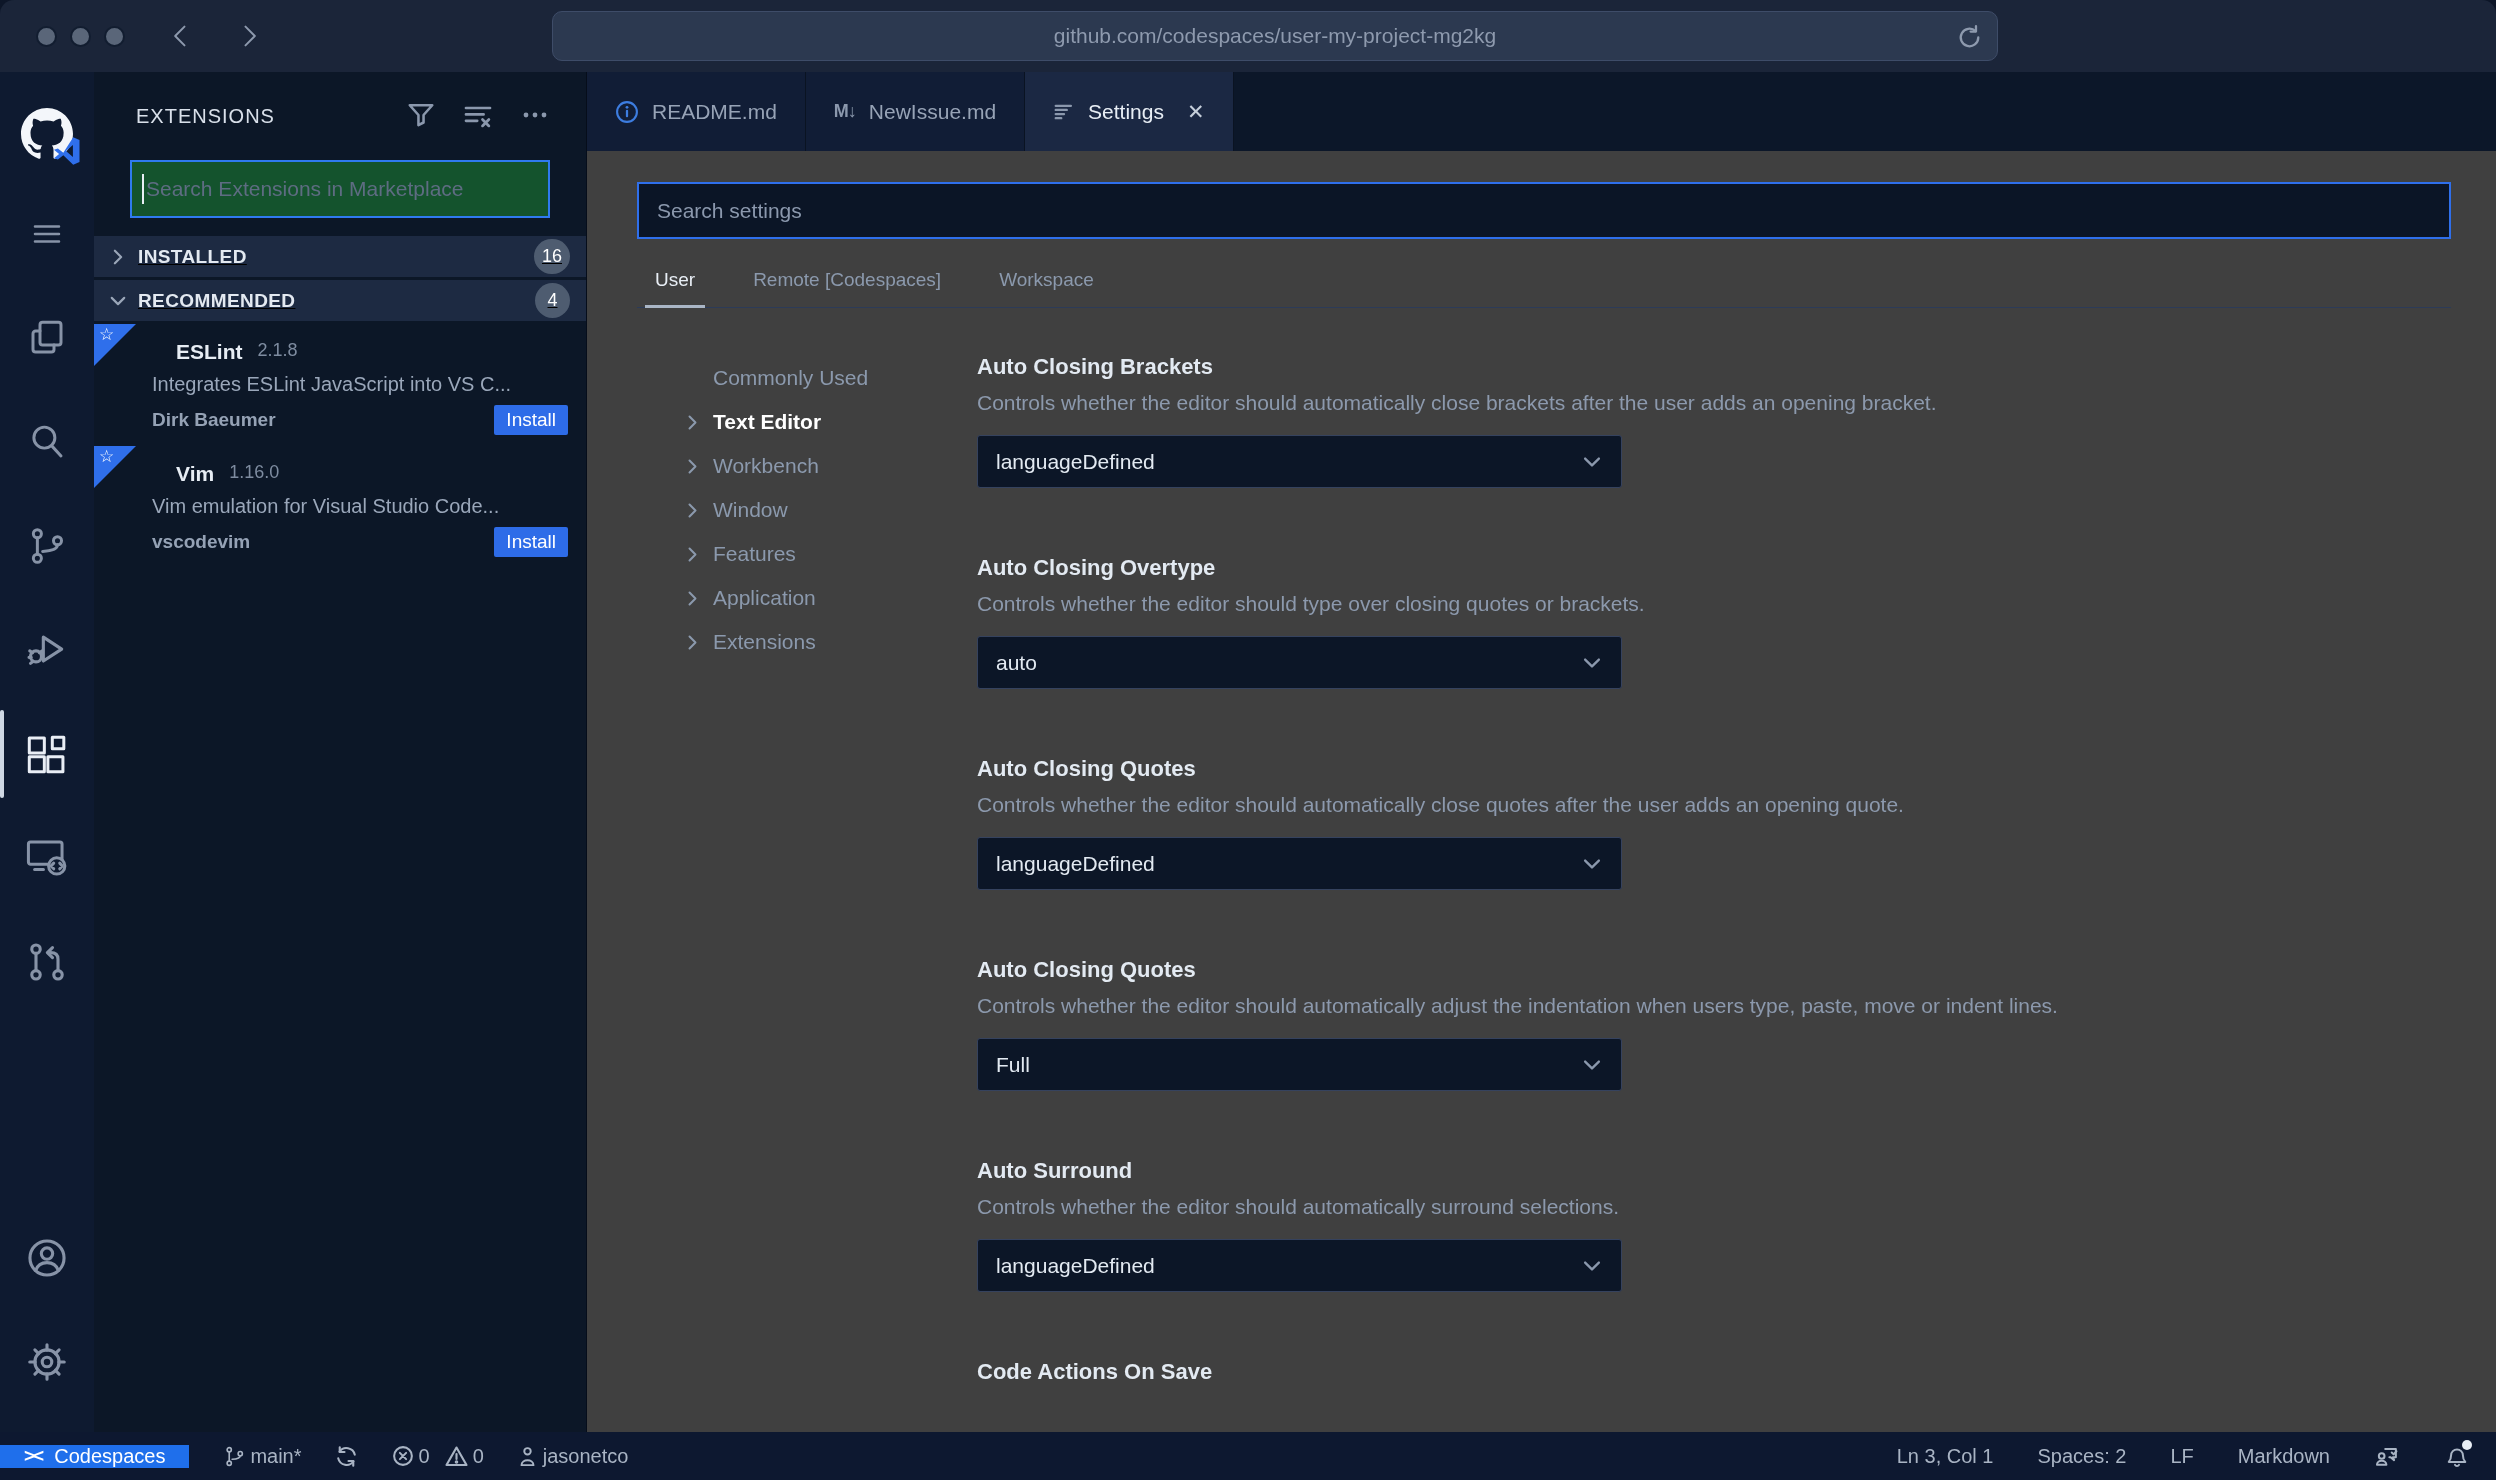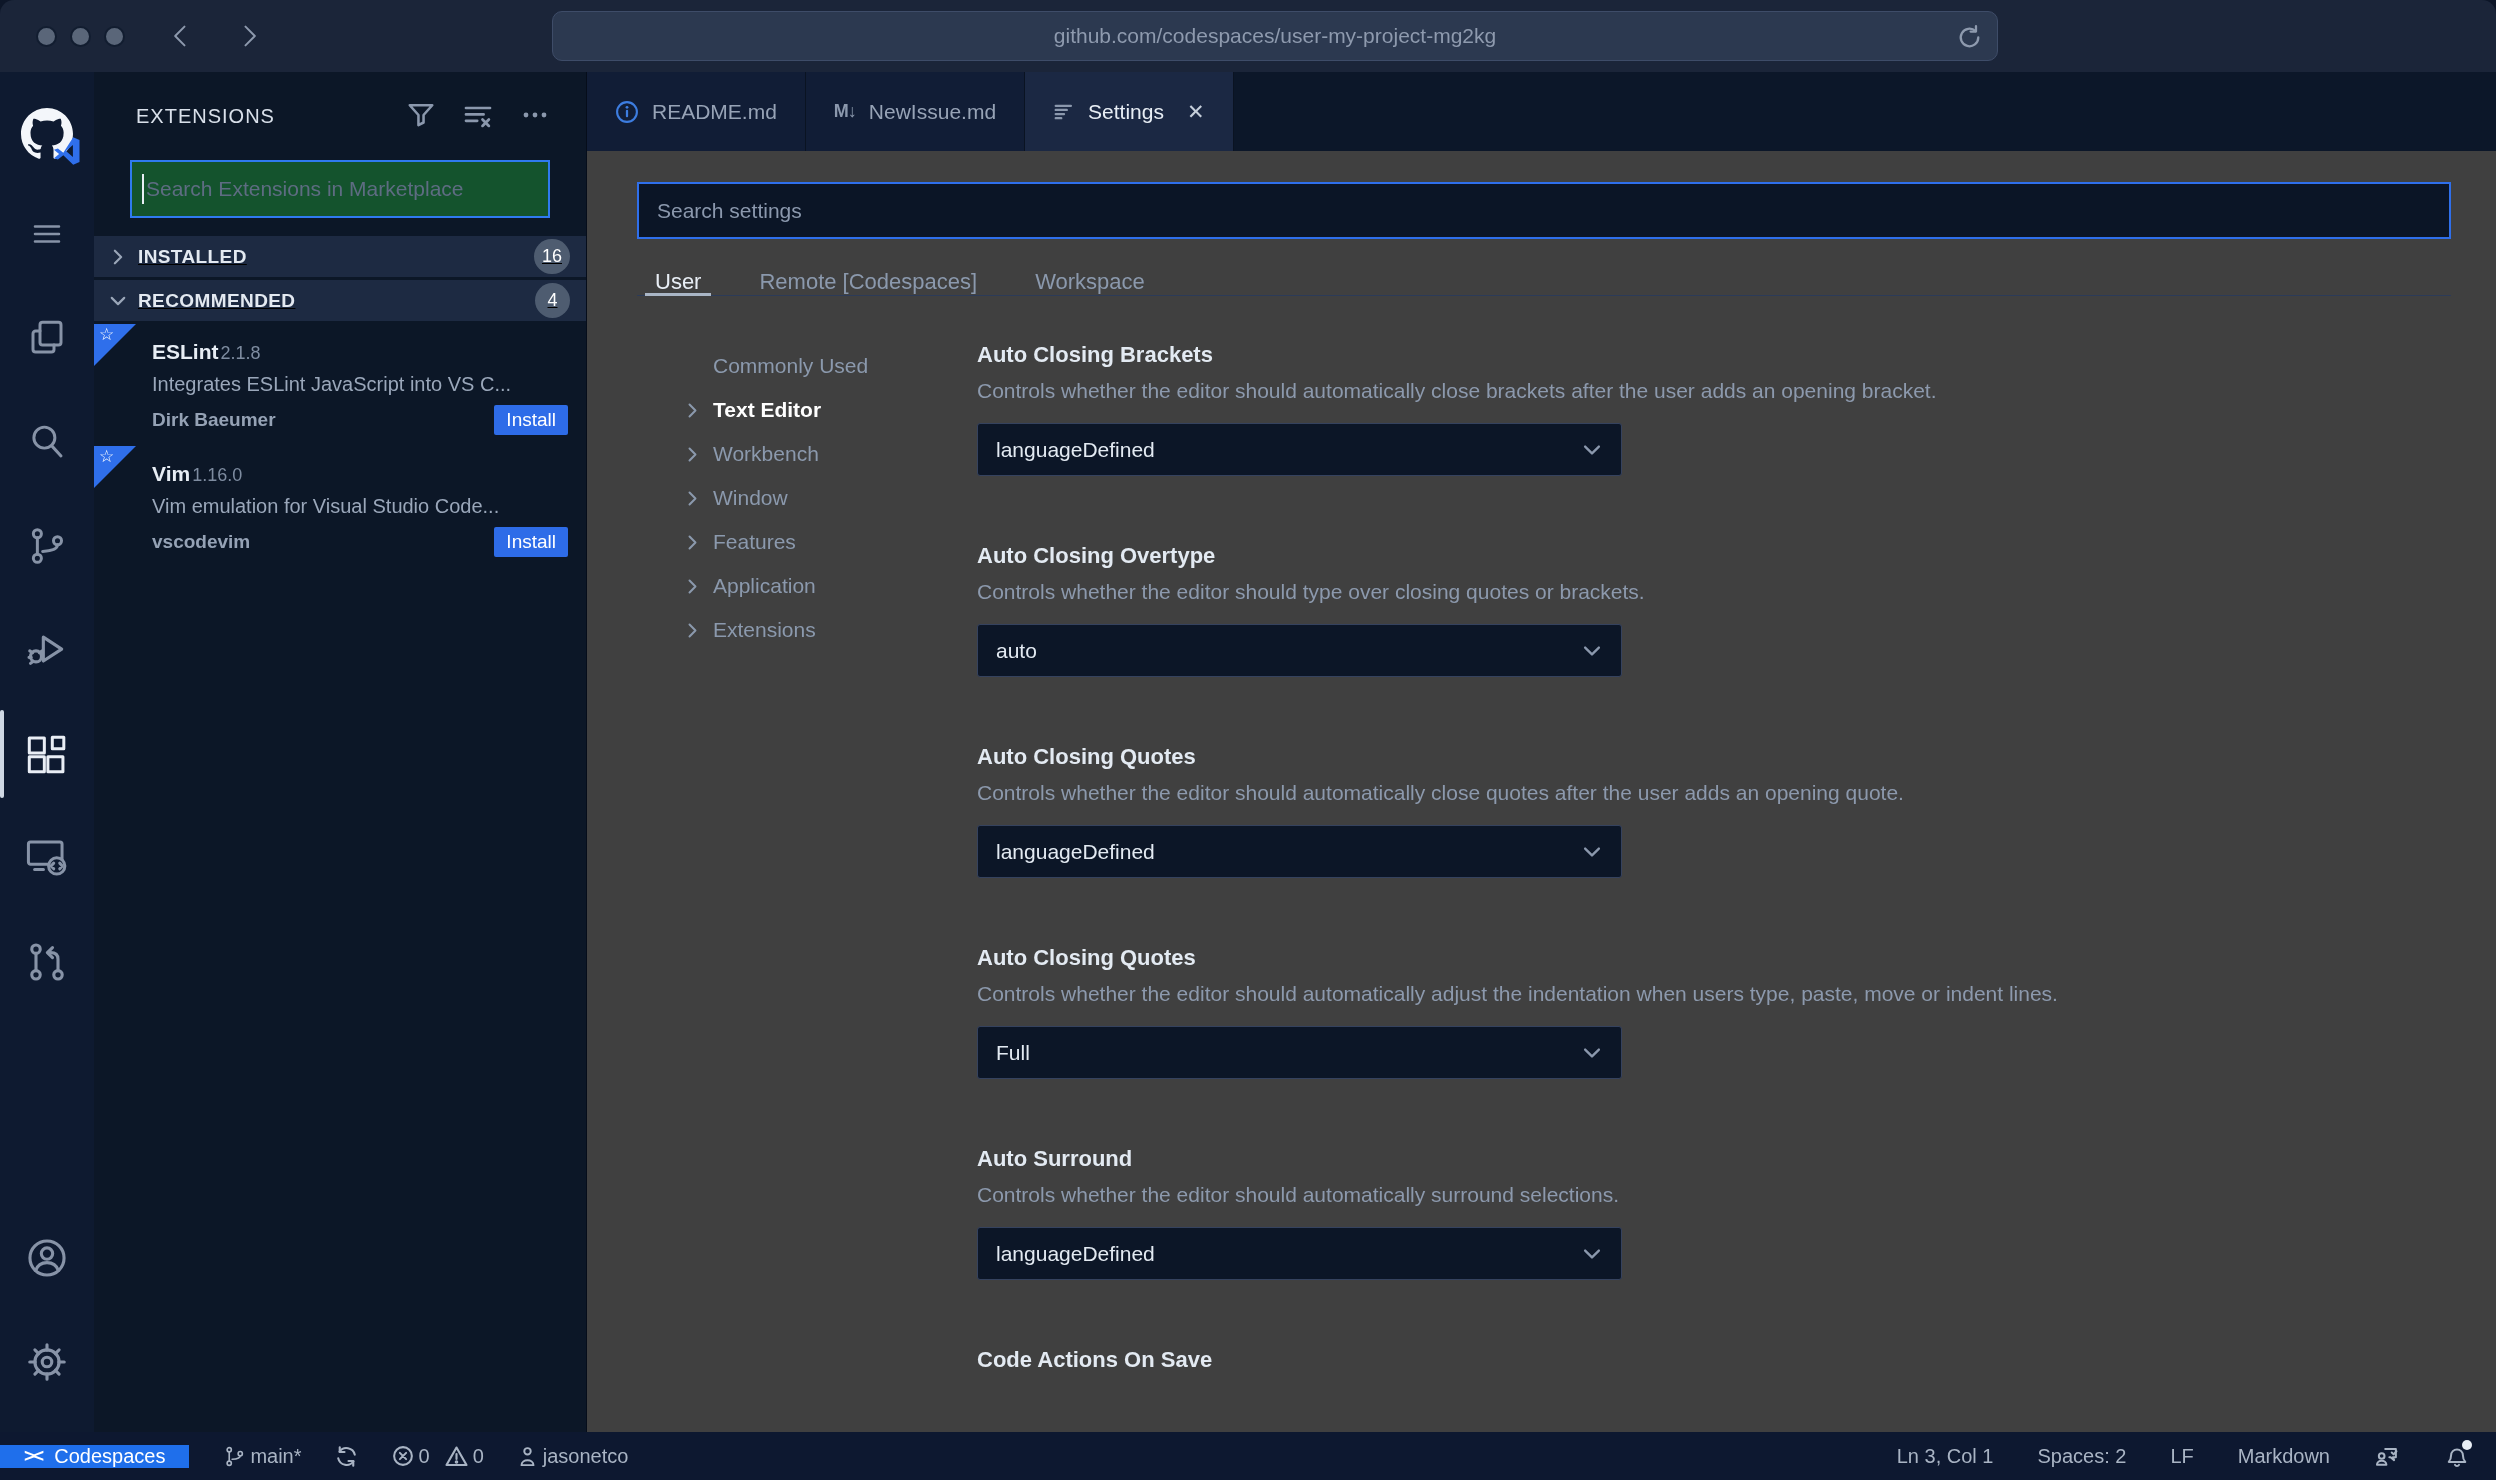--- a/index.html
+++ b/index.html
@@ -41,41 +41,41 @@
   .sb-search input { flex:1; background:transparent; border:none; outline:none; color:#dfe6ef; font-size:21px; font-family:inherit; }
   .sb-search input::placeholder { color:#5e6c82; }
   .sb-sections { margin-top:18px;text-decoration:underline; }
   .sb-section { height:41px; background:#1d2a42; margin-bottom:3px; display:flex; align-items:center; padding:0 16px 0 14px; color:#e3e9f1; }
   .sb-section .chev { color:#9aa6b8; margin-right:10px; }
   .sb-section .lbl { font-weight:bold; font-size:19px; letter-spacing:.4px; }
   .badge { margin-left:auto; min-width:35px; height:35px; border-radius:18px; background:#4e5c70; color:#fff; font-size:18px; display:flex; align-items:center; justify-content:center; padding:0 8px; }
   .ext-item { position:relative; padding:16px 18px 14px 58px; height:122px; }
   .ribbon { position:absolute; left:0; top:0; width:0; height:0; border-top:42px solid #2f6feb; border-right:42px solid transparent; }
   .ribbon-star { position:absolute; left:5px; top:0px; color:#fff; font-size:17px; }
-  .ext-row1 { display:flex; align-items:flex-end; gap:2px; }
+  .ext-row1 { display:flex; align-items:flex-start; gap:15px;margin-left:24px; }
   .ext-name { color:#e7edf4; font-weight:bold; font-size:21px; }
   .ext-version { color:#7e8ca0; font-size:18px; }
   .ext-desc { margin-top:9px; color:#9aa7ba; font-size:20px; white-space:nowrap; overflow:hidden; }
   .ext-row3 { margin-top:9px; display:flex; align-items:center; }
   .ext-author { color:#95a2b5; font-weight:bold; font-size:19px; }
   .install-btn { margin-left:auto; background:#2e6ce8; color:#fff; border:none; font-size:19px; font-family:inherit; padding:4px 12px; border-radius:2px; }
 
   
   .editor { flex:1; display:flex; flex-direction:column; min-width:0; }
   .tabstrip { height:79px; background:#0c1729; display:flex; flex-shrink:0; }
   .tab { display:flex; align-items:center; gap:13px; padding:0 28px; background:#111d36; border-right:1px solid #0a1322; color:#97a3b6; font-size:21px; }
   .tab.active { background:#1b2843; color:#e8eef5; }
   .tab .close { margin-left:10px; color:#c6cfdb; }
   .md-glyph { font-size:18px; font-weight:bold; color:#8b98ad; letter-spacing:-1px; }
 
   .settings-page { flex:1; background:#404040; padding:31px 45px 0 50px; overflow:hidden; }
   .settings-search { width:100%; height:57px; background:#0b1526; border:2px solid #2f6feb; color:#dfe6ef; font-size:21px; font-family:inherit; padding:0 18px; outline:none; }
   .settings-search::placeholder { color:#8b98ad; }
   .scope-row { margin-top:30px; border-bottom:1px solid #2c3b58; display:flex; gap:58px; padding-left:18px; }
-  .scope-tab { font-size:22px; color:#8b99ad; padding-bottom:0; position:relative; }
+  .scope-tab { font-size:19px; color:#8b99ad; padding-bottom:16px; position:relative; }
   .scope-tab.active { color:#e8eef5; }
   .scope-tab.active::after { content:""; position:absolute; left:-10px; right:-10px; bottom:-1px; height:3px; background:#aab6c6; }
   .settings-body { display:flex; }
   .toc { width:340px; flex-shrink:0; padding:48px 0 0 46px; }
   .toc-item { display:flex; align-items:center; height:44px; color:#8b99ad; font-size:21px; }
   .toc-item .chev { width:30px; color:#8b99ad; display:flex; }
   .toc-item.active { color:#ffffff; font-weight:bold; }
   .setting-list { flex:1; padding-top:46px; }
   .setting-item { margin-bottom:67px; }
   .setting-name { color:#e3eaf2; font-size:22px; font-weight:bold; }

